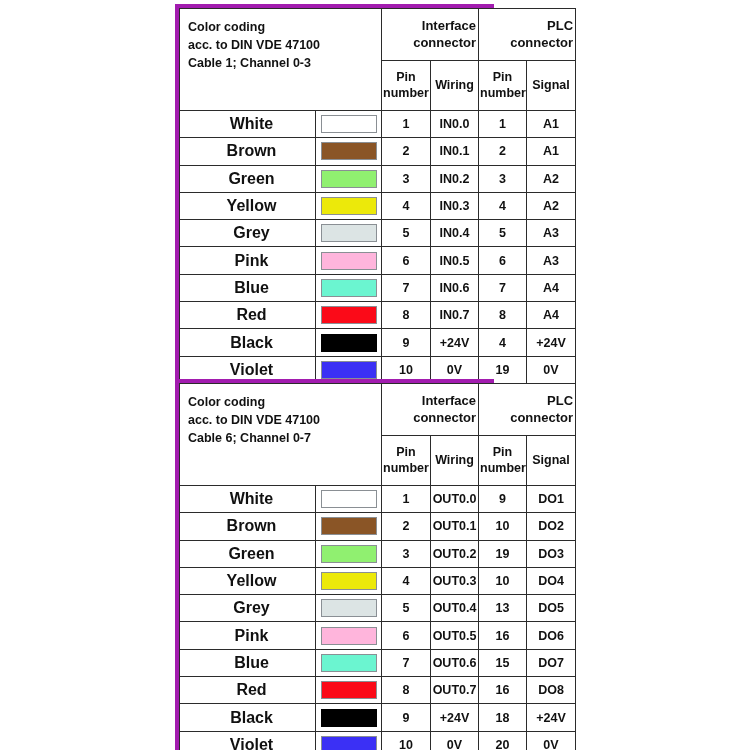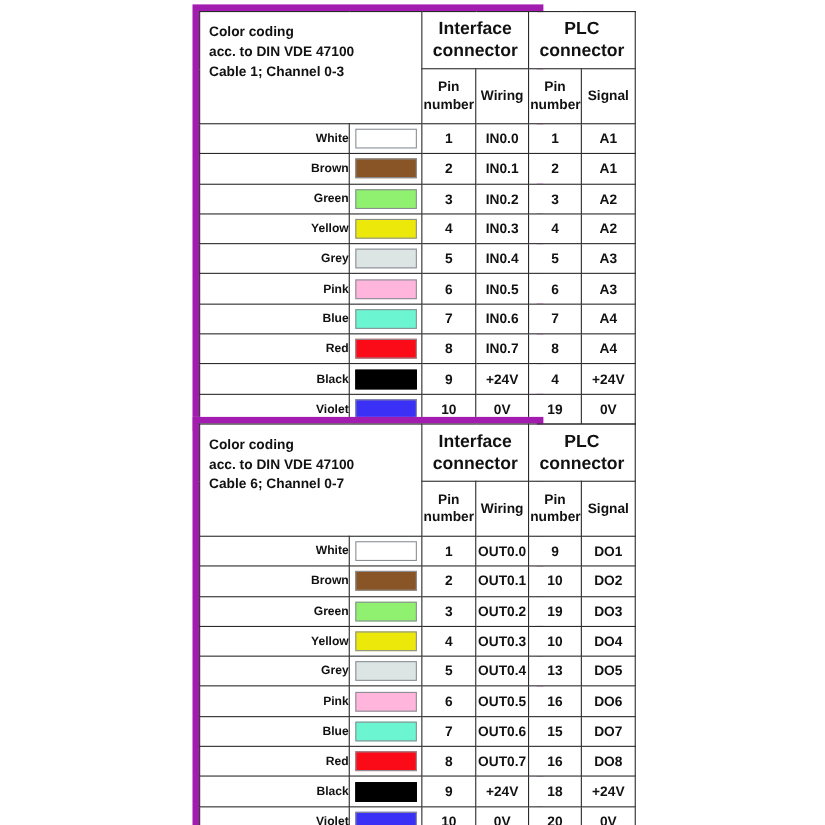--- a/index.html
+++ b/index.html
@@ -15,21 +15,21 @@
     position: relative;
     width: 750px;
     height: 750px;
     background: #ffffff;
   }
 
   .wiring-table {
     position: absolute;
     left: 175px;
     width: 319px;
-    border: 6px solid #a21caf;
+    border: 4px solid #a21caf;
     border-collapse: separate;
     background: #ffffff;
   }
   #table-1 { top: 4px; }
   #table-2 { top: 379px; }
 
   .tbl {
     width: 100%;
     border-collapse: collapse;
     table-layout: fixed;
@@ -48,34 +48,35 @@
     text-align: left;
     vertical-align: top;
     padding: 9px 0 0 8px;
     font-size: 12.5px;
     line-height: 1.45;
     font-weight: bold;
   }
   .tbl th.grp {
     height: 52px;
     line-height: 1.25;
-    font-size: 16px;
+    font-size: 13px;
     padding: 0 2px;
+    text-align: right;
   }
   .tbl th.sub {
     height: 50px;
     line-height: 1.25;
     font-size: 12.5px;
     padding: 0 1px;
   }
   .tbl td.name-cell {
-    text-align: right;
+    text-align: center;
     padding-left: 8px;
     height: 27.3px;
-    font-size: 11px;
+    font-size: 16px;
   }
   .tbl td.swatch-cell {
     padding: 0;
     height: 27.3px;
   }
   .tbl td.val {
     height: 27.3px;
     font-size: 12.5px;
   }
   .swatch {

